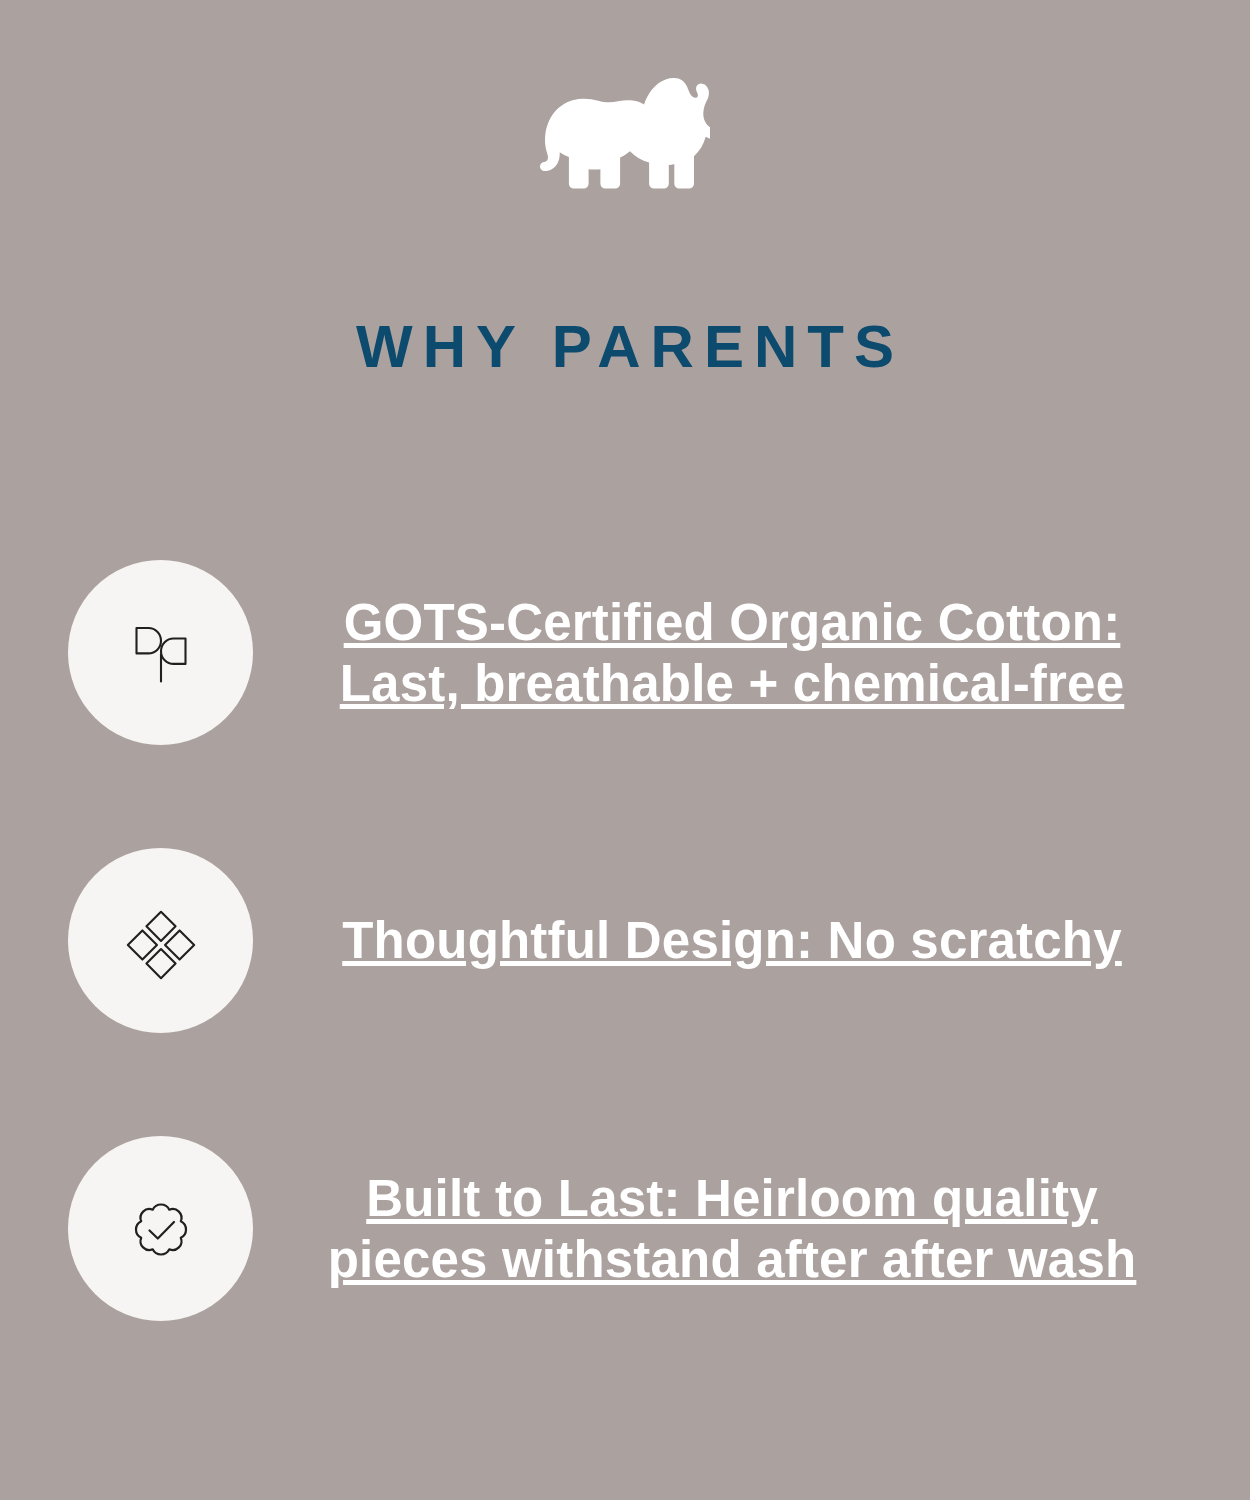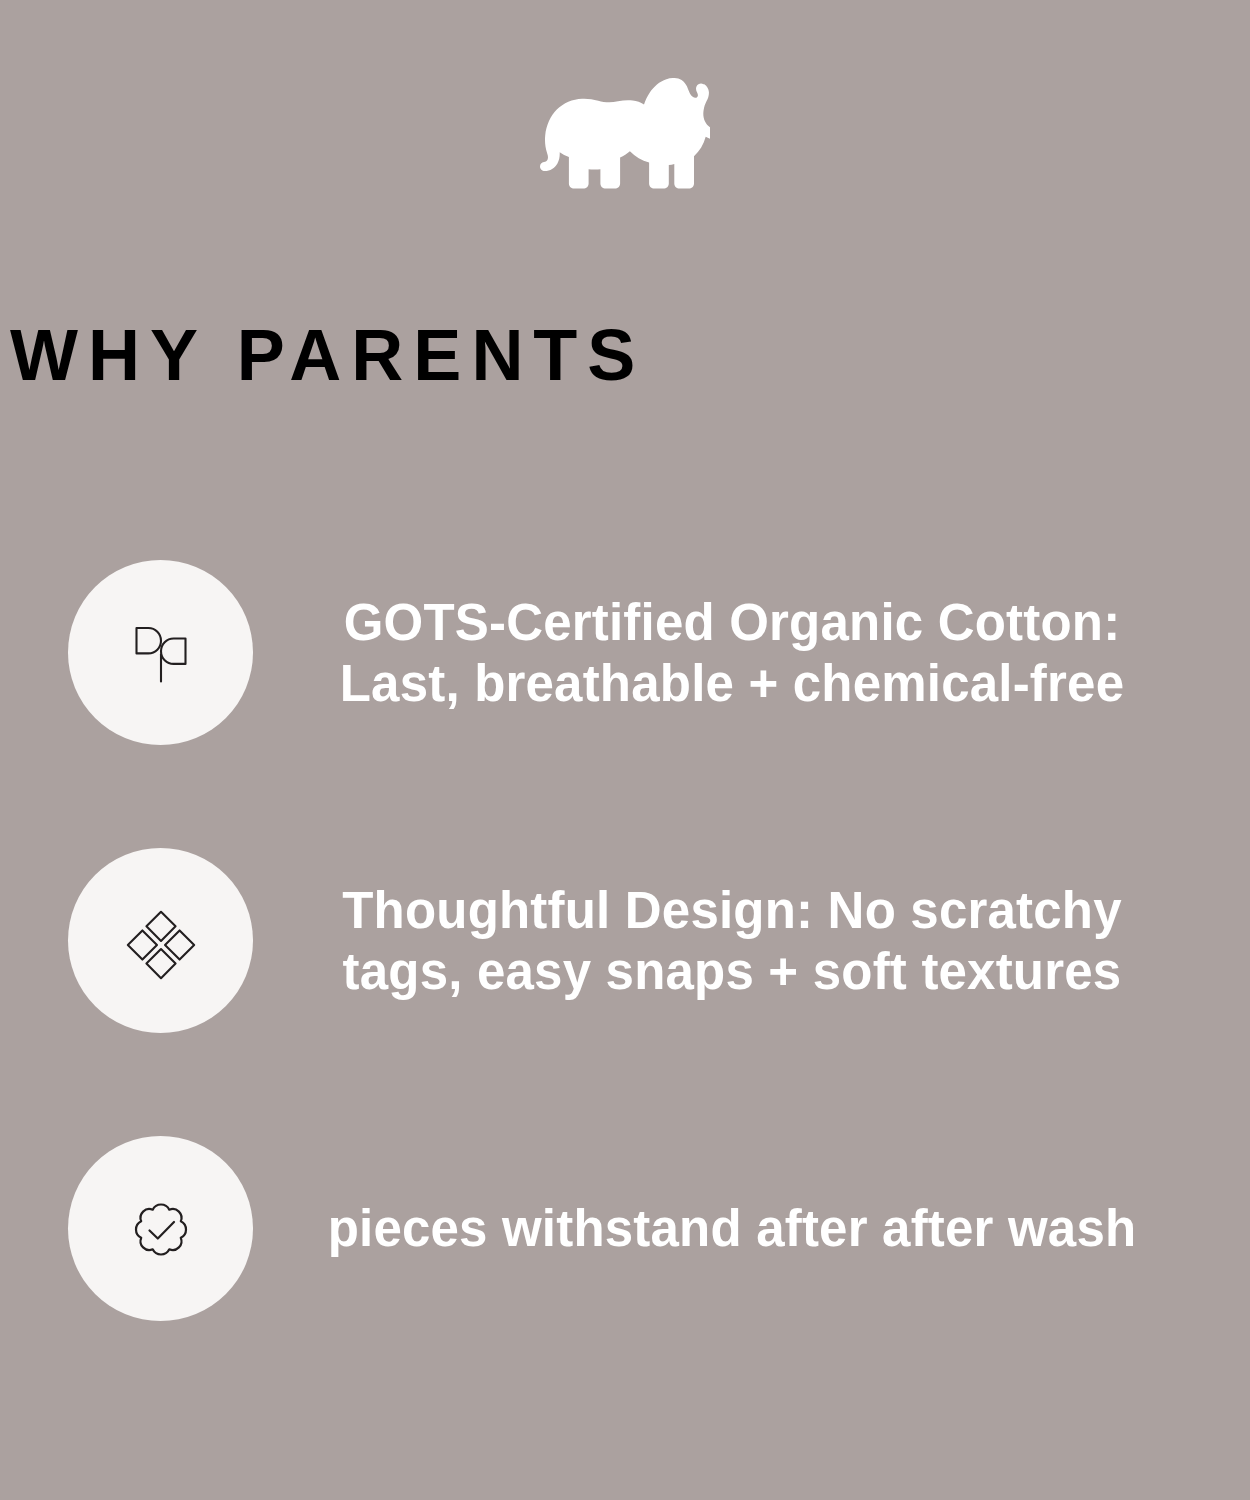--- a/index.html
+++ b/index.html
@@ -34,25 +34,25 @@
     justify-content: center;
   }
   .logo-wrap svg { display: block; }
 
   
   .headline {
     position: absolute;
     top: 255px;
     left: 0;
     right: 0;
-    text-align: left;
-    color: #000000;
+    text-align: center;
+    color: #0c4a6e;
     font-family: "Liberation Sans Narrow", "Liberation Sans", sans-serif;
     font-weight: 700;
-    font-size: 72px;
+    font-size: 60px;
     line-height: 104px;
     letter-spacing: 10px;
     text-indent: 10px;
   }
   .headline .hl-line { display: block; white-space: nowrap; }
 
   
   .features {
     position: absolute;
     top: 560px;
@@ -87,20 +87,21 @@
     position: absolute;
     left: 282px;
     width: 900px;
     text-align: center;
     color: #FFFFFF;
     font-family: "Liberation Sans Narrow", "Liberation Sans", sans-serif;
     font-weight: 700;
     font-size: 51px;
     line-height: 61px;
     letter-spacing: 0.2px;
+    text-decoration: underline;
   }
   .feature-text .ft-line { display: block; white-space: nowrap; }
 </style>
 </head>
 <body>
 
 <div class="poster">
 
   <div class="logo-wrap">
     <span>
@@ -138,32 +139,32 @@
           <svg width="84" height="84" viewBox="0 0 84 84" fill="none" xmlns="http://www.w3.org/2000/svg" aria-hidden="true">
             <rect x="42" y="12.8" width="20.6" height="20.6" transform="rotate(45 42 12.8)" stroke="#231F20" stroke-width="2.1" stroke-linejoin="round"></rect>
             <rect x="42" y="50" width="20.6" height="20.6" transform="rotate(45 42 50)" stroke="#231F20" stroke-width="2.1" stroke-linejoin="round"></rect>
             <rect x="23.4" y="31.4" width="20.6" height="20.6" transform="rotate(45 23.4 31.4)" stroke="#231F20" stroke-width="2.1" stroke-linejoin="round"></rect>
             <rect x="60.6" y="31.4" width="20.6" height="20.6" transform="rotate(45 60.6 31.4)" stroke="#231F20" stroke-width="2.1" stroke-linejoin="round"></rect>
           </svg>
         </span>
       </div>
       <div class="feature-text">
         <span class="ft-line">Thoughtful Design: No scratchy</span>
-        <span class="ft-line">tags, easy snaps + soft textures</span>
       </div>
     </div>
 
     <div class="feature-row">
       <div class="icon-circle">
         <span>
           <svg width="92" height="92" viewBox="0 0 92 92" fill="none" xmlns="http://www.w3.org/2000/svg" aria-hidden="true">
             <path d="M46 7.5c3.6 0 6.8 2.1 8.3 5.2 3.2-1.3 7-.7 9.6 1.9 2.6 2.6 3.2 6.4 1.9 9.6 3.1 1.5 5.2 4.7 5.2 8.3s-2.1 6.8-5.2 8.3c1.3 3.2.7 7-1.9 9.6-2.6 2.6-6.4 3.2-9.6 1.9-1.5 3.1-4.7 5.2-8.3 5.2s-6.8-2.1-8.3-5.2c-3.2 1.3-7 .7-9.6-1.9-2.6-2.6-3.2-6.4-1.9-9.6-3.1-1.5-5.2-4.7-5.2-8.3s2.1-6.8 5.2-8.3c-1.3-3.2-.7-7 1.9-9.6 2.6-2.6 6.4-3.2 9.6-1.9 1.5-3.1 4.7-5.2 8.3-5.2z" transform="translate(0 14)" stroke="#231F20" stroke-width="2.2" stroke-linejoin="round"></path>
             <path d="M34.5 47.5L42.8 55.5L59 39" stroke="#231F20" stroke-width="2.2" stroke-linecap="round" stroke-linejoin="round"></path>
           </svg>
         </span>
       </div>
       <div class="feature-text">
+        <span class="ft-line">Built to Last: Heirloom quality</span>
         <span class="ft-line">pieces withstand after after wash</span>
       </div>
     </div>
 
   </div>
 </div>
 
 </body></html>

